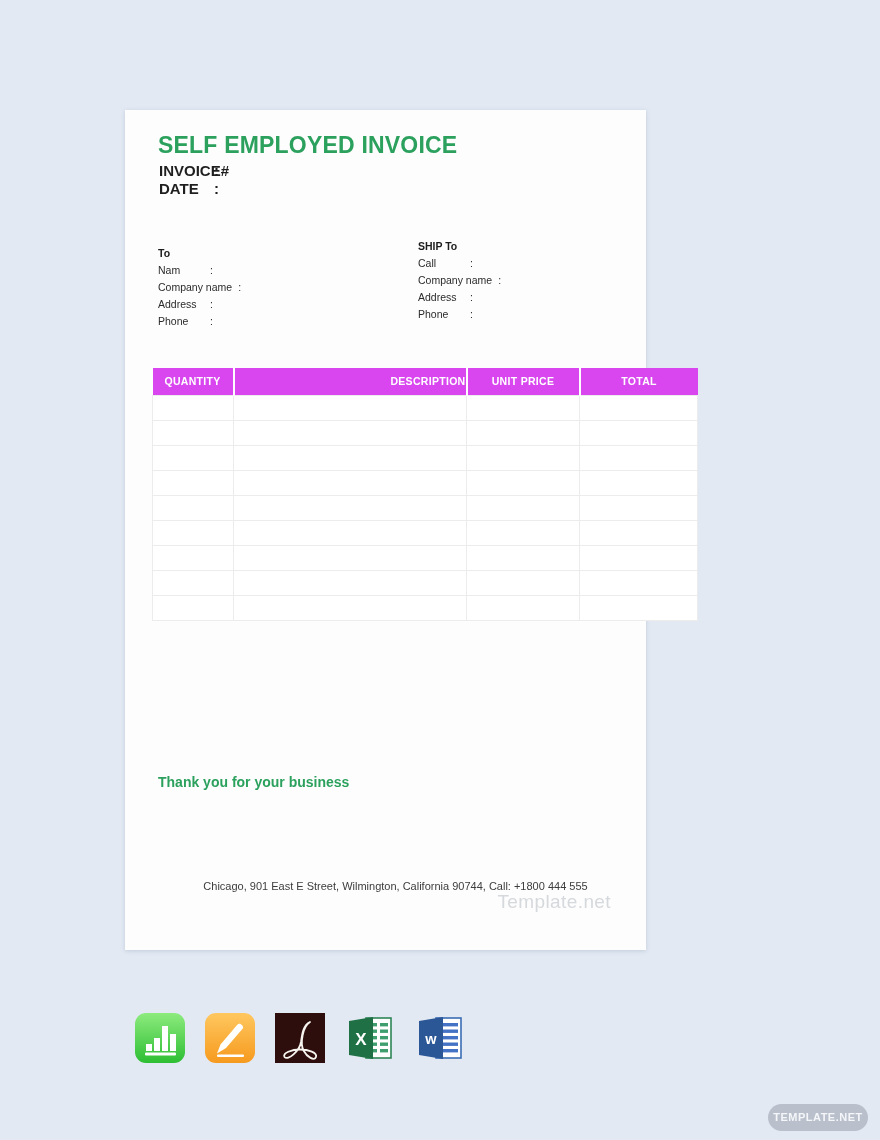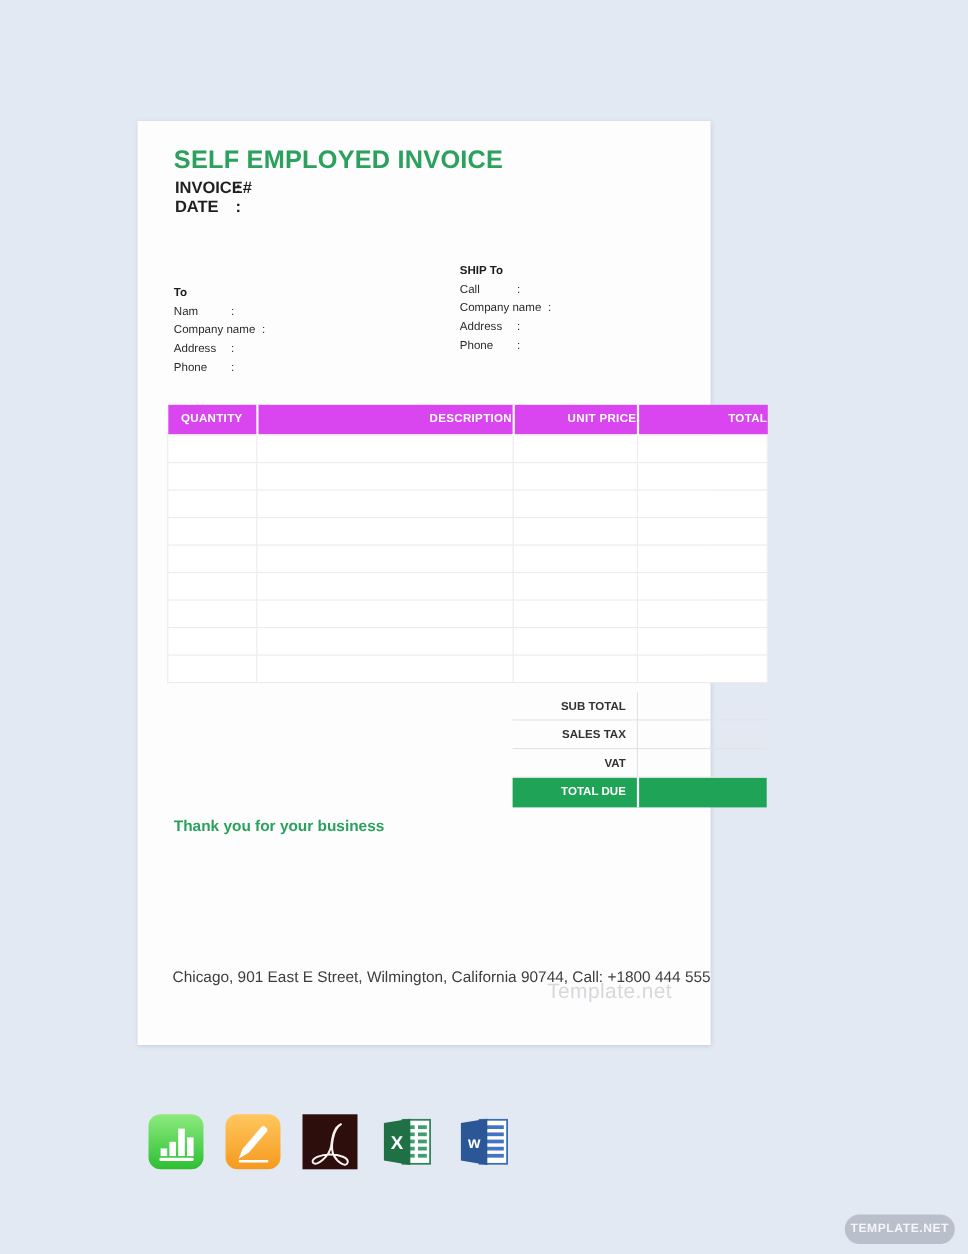--- a/index.html
+++ b/index.html
@@ -15,53 +15,53 @@
     background:#fdfdfe;
     box-shadow:0 1px 4px rgba(110,130,155,0.28);
   }
   .doc-title {
     position:absolute; left:33px; top:22px;
     font-size:23px; font-weight:700; color:#2ba15d; letter-spacing:0.2px;
   }
   .meta { position:absolute; left:34px; top:52px; font-size:15px; font-weight:700; color:#1f1f1f; }
   .meta-row { height:18px; line-height:18px; }
   .m-label { display:inline-block; width:55px; }
-  .addr { position:absolute; top:148px; font-size:10.5px; color:#2b2b2b; }
+  .addr { position:absolute; top:135px; font-size:10.5px; color:#2b2b2b; }
   .addr.bill { left:33px; }
   .addr.ship { left:293px; top:128px; }
   .addr-heading { font-weight:700; height:17px; line-height:17px; color:#1c1c1c; }
   .addr-row { height:17px; line-height:17px; }
   .f-label { display:inline-block; min-width:46px; margin-right:6px; }
   
   table.items {
     position:absolute; left:27px; top:258px; width:545px;
     border-collapse:collapse; table-layout:fixed;
   }
   table.items th {
     background:#d946ef; color:#ffffff; font-size:10.5px; font-weight:700;
     height:27px; letter-spacing:0.3px; text-align:center;
   }
-  table.items th + th { border-left:2px solid #fdfdfe;text-align:right; }
+  table.items th + th { border-left:2px solid #fdfdfe; }
   table.items th.desc { text-align:right; padding-left:10px; }
   table.items td { height:25px; background:#ffffff; border:1px solid #ececec; }
   
   .totals { position:absolute; left:341px; top:519px; width:231px; }
   .t-row { display:flex; height:26px; }
   .t-label {
     width:113px; text-align:right; padding-right:10px; font-size:10.5px;
     font-weight:700; color:#333; line-height:26px;
     border-bottom:1px solid #e3e3e3;
   }
   .t-value { width:118px; border-left:1px solid #e3e3e3; border-bottom:1px solid #e3e3e3; }
   .t-row.highlight { height:27px; background:#1fa356; }
   .t-row.highlight .t-label { color:#ffffff; border-bottom:none; line-height:27px; }
   .t-row.highlight .t-value { border-left:2px solid #fdfdfe; border-bottom:none; }
-  .thanks { position:absolute; left:33px; top:632px; font-size:14px; font-weight:700; color:#2ba15d; }
-  
-  .f-line1, .f-line2 { position:absolute; width:100%; text-align:right; font-size:14px; color:#3d3d3d; z-index:1;padding-left:20px; }
+  .thanks { position:absolute; left:33px; top:664px; font-size:14px; font-weight:700; color:#2ba15d; }
+  
+  .f-line1, .f-line2 { position:absolute; width:100%; text-align:center; font-size:11px; color:#3d3d3d; z-index:1;padding-left:20px; }
   .f-line1 { top:770px; }
   .f-line2 { top:799px; }
   .f-sep { margin:0 26px 0 10px; }
   .watermark {
     position:absolute; right:35px; top:781px; z-index:0;
     font-size:19px; color:#d6d9dc; letter-spacing:0.4px;
   }
   
   .formats { position:absolute; left:135px; top:1013px; display:flex; gap:20px; }
   .fmt { width:50px; height:50px; position:relative; cursor:pointer; }
@@ -177,38 +177,20 @@
           </tr>
           <tr>
             <td></td>
             <td></td>
             <td></td>
             <td></td>
           </tr>
         </tbody>
     </table>
 
-    <div class="totals">
-      <div class="t-row">
-        <div class="t-label">SUB TOTAL</div>
-        <div class="t-value"></div>
-      </div>
-      <div class="t-row">
-        <div class="t-label">SALES TAX</div>
-        <div class="t-value"></div>
-      </div>
-      <div class="t-row">
-        <div class="t-label">VAT</div>
-        <div class="t-value"></div>
-      </div>
-      <div class="t-row highlight">
-        <div class="t-label">TOTAL DUE</div>
-        <div class="t-value"></div>
-      </div>
-    </div>
 
     <div class="thanks">Thank you for your business</div>
 
     <div class="f-line1">Chicago, 901 East E Street, Wilmington, California 90744, Call: +1800 444 555</div>
 
     <div class="watermark">Template.net</div>
   </div>
 
   <div class="formats">
 

